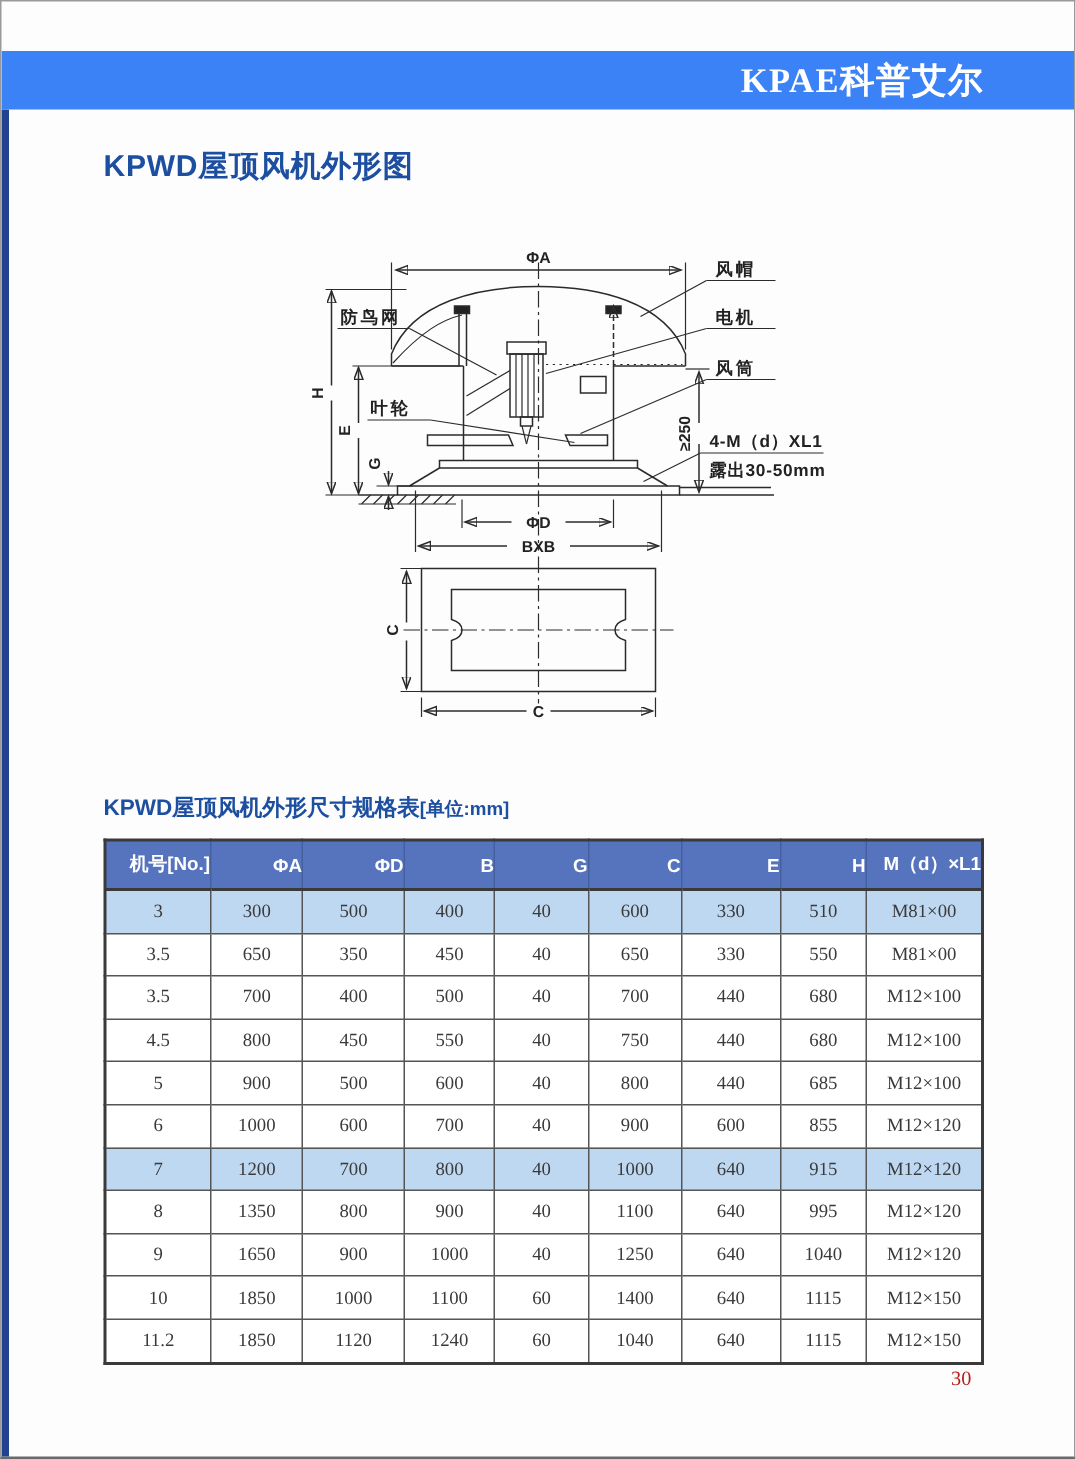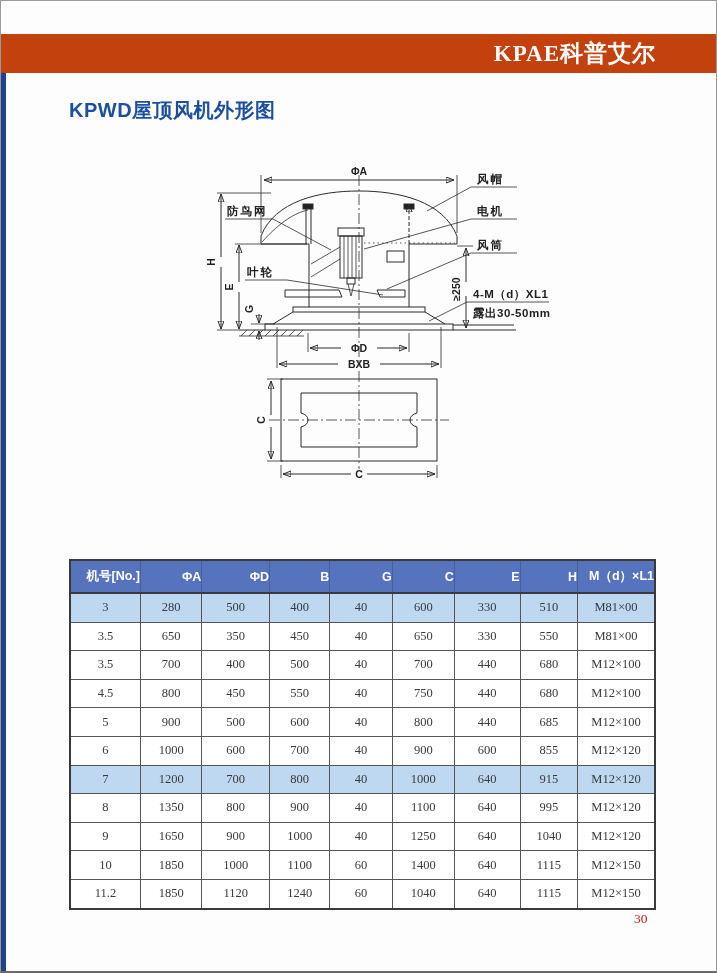--- a/index.html
+++ b/index.html
@@ -14,21 +14,21 @@
     overflow:hidden;
     font-family:"Liberation Sans", sans-serif;
     color:#333;
   }
   .side-strip{
     position:absolute;left:0;top:72px;width:5px;height:901px;
     background:#21428f;
   }
   .band{
     position:absolute;left:0;top:33px;width:717px;height:39px;
-    background:#c2410c;
+    background:#3b82f6;
     display:flex;align-items:center;justify-content:flex-end;
   }
   .brand{
     font-family:"Liberation Serif", serif;
     color:#ffffff;font-size:23px;font-weight:600;letter-spacing:1px;
     padding-right:62px;
   }
   .diagram-title{
     position:absolute;left:68px;top:96px;
     color:#1d4fa1;font-size:20px;font-weight:bold;letter-spacing:0.5px;
@@ -258,39 +258,42 @@
       <text class="dim" transform="rotate(-90 84 271)" x="84" y="271" text-anchor="middle">C</text>
 
       <line x1="100" y1="316" x2="100" y2="329" class="thin"></line>
       <line x1="256" y1="316" x2="256" y2="329" class="thin"></line>
       <line x1="170" y1="325" x2="102" y2="325" marker-end="url(#ar)"></line>
       <line x1="186" y1="325" x2="254" y2="325" marker-end="url(#ar)"></line>
       <text class="dim" x="178" y="329" text-anchor="middle">C</text>
     </g>
   </svg>
 
+  <div class="table-title">
+    <span class="t1">KPWD屋顶风机外形尺寸规格表</span><span class="t2">[单位:mm]</span>
+  </div>
 
   <table class="spec">
     <thead>
       <tr>
           <th style="width: 12%;">机号[No.]</th>
           <th style="width: 10.5%;">ΦA</th>
           <th style="width: 11.6%;">ΦD</th>
           <th style="width: 10.3%;">B</th>
           <th style="width: 10.7%;">G</th>
           <th style="width: 10.6%;">C</th>
           <th style="width: 11.3%;">E</th>
           <th style="width: 9.8%;">H</th>
           <th style="width: 13.2%;">M（d）×L1</th>
         </tr>
     </thead>
     <tbody>
         <tr class="hl">
           <td>3</td>
-          <td>280</td>
+          <td>300</td>
           <td>500</td>
           <td>400</td>
           <td>40</td>
           <td>600</td>
           <td>330</td>
           <td>510</td>
           <td>M81×00</td>
         </tr>
         <tr>
           <td>3.5</td>

